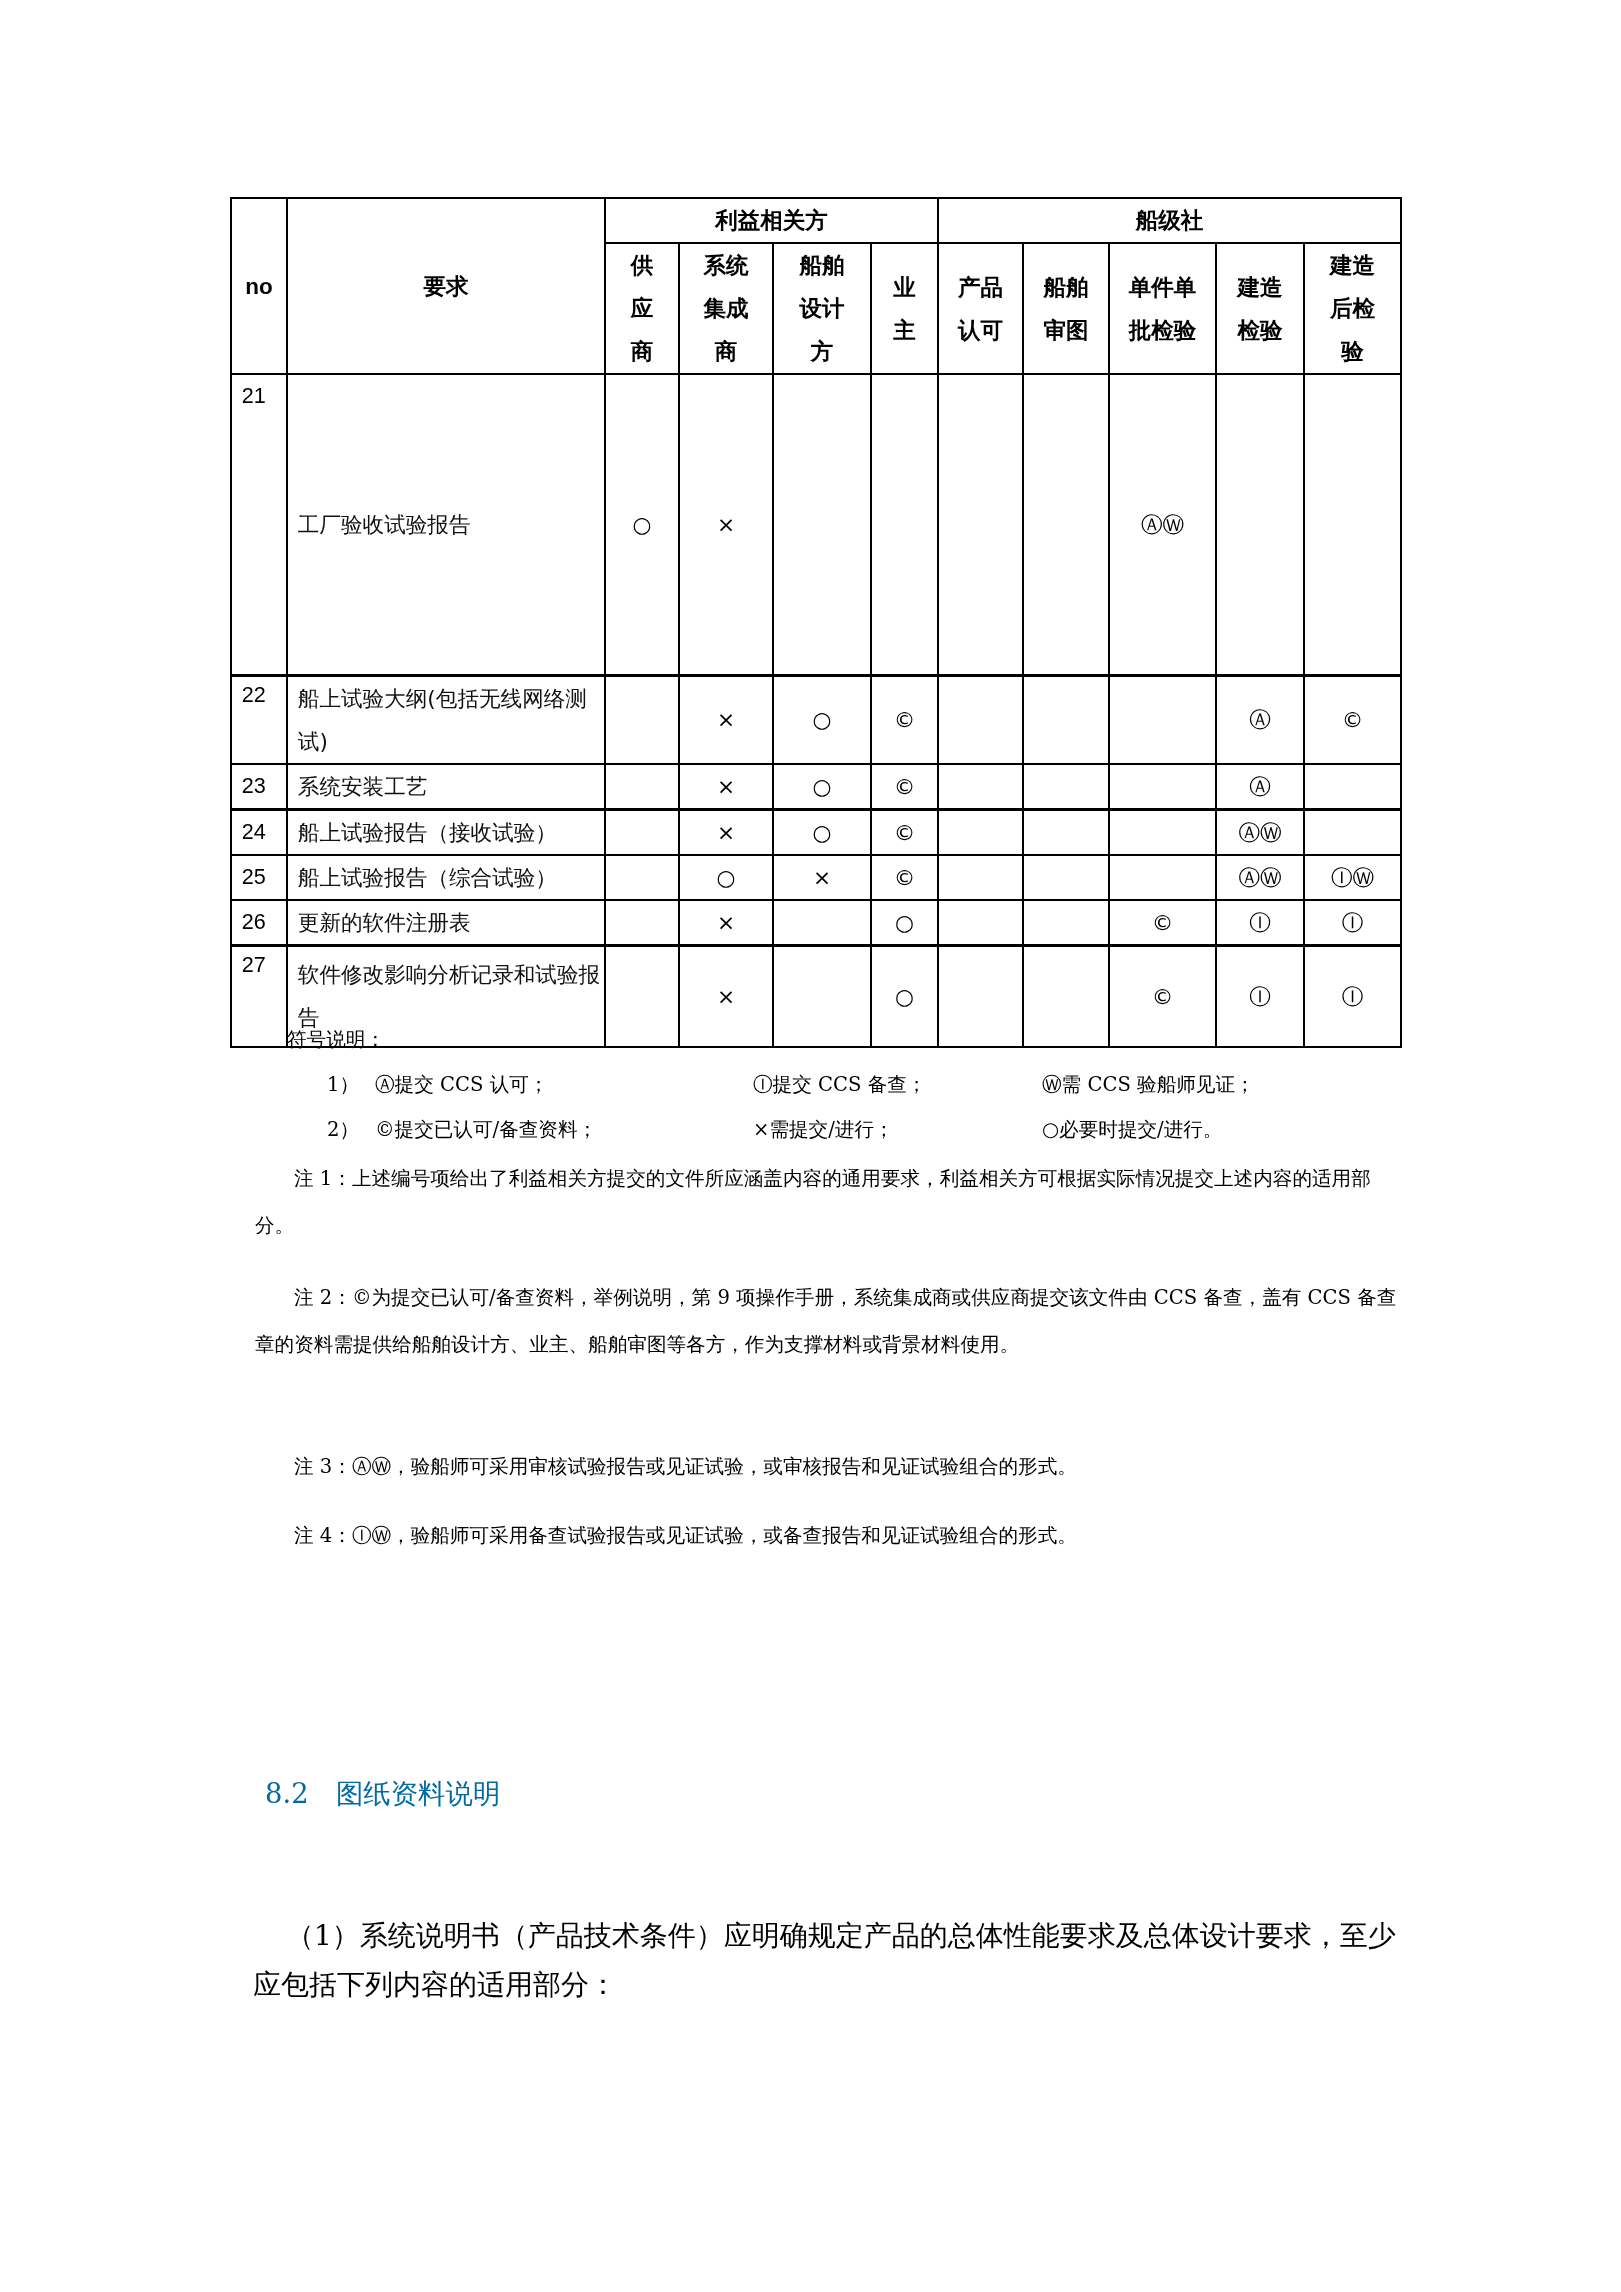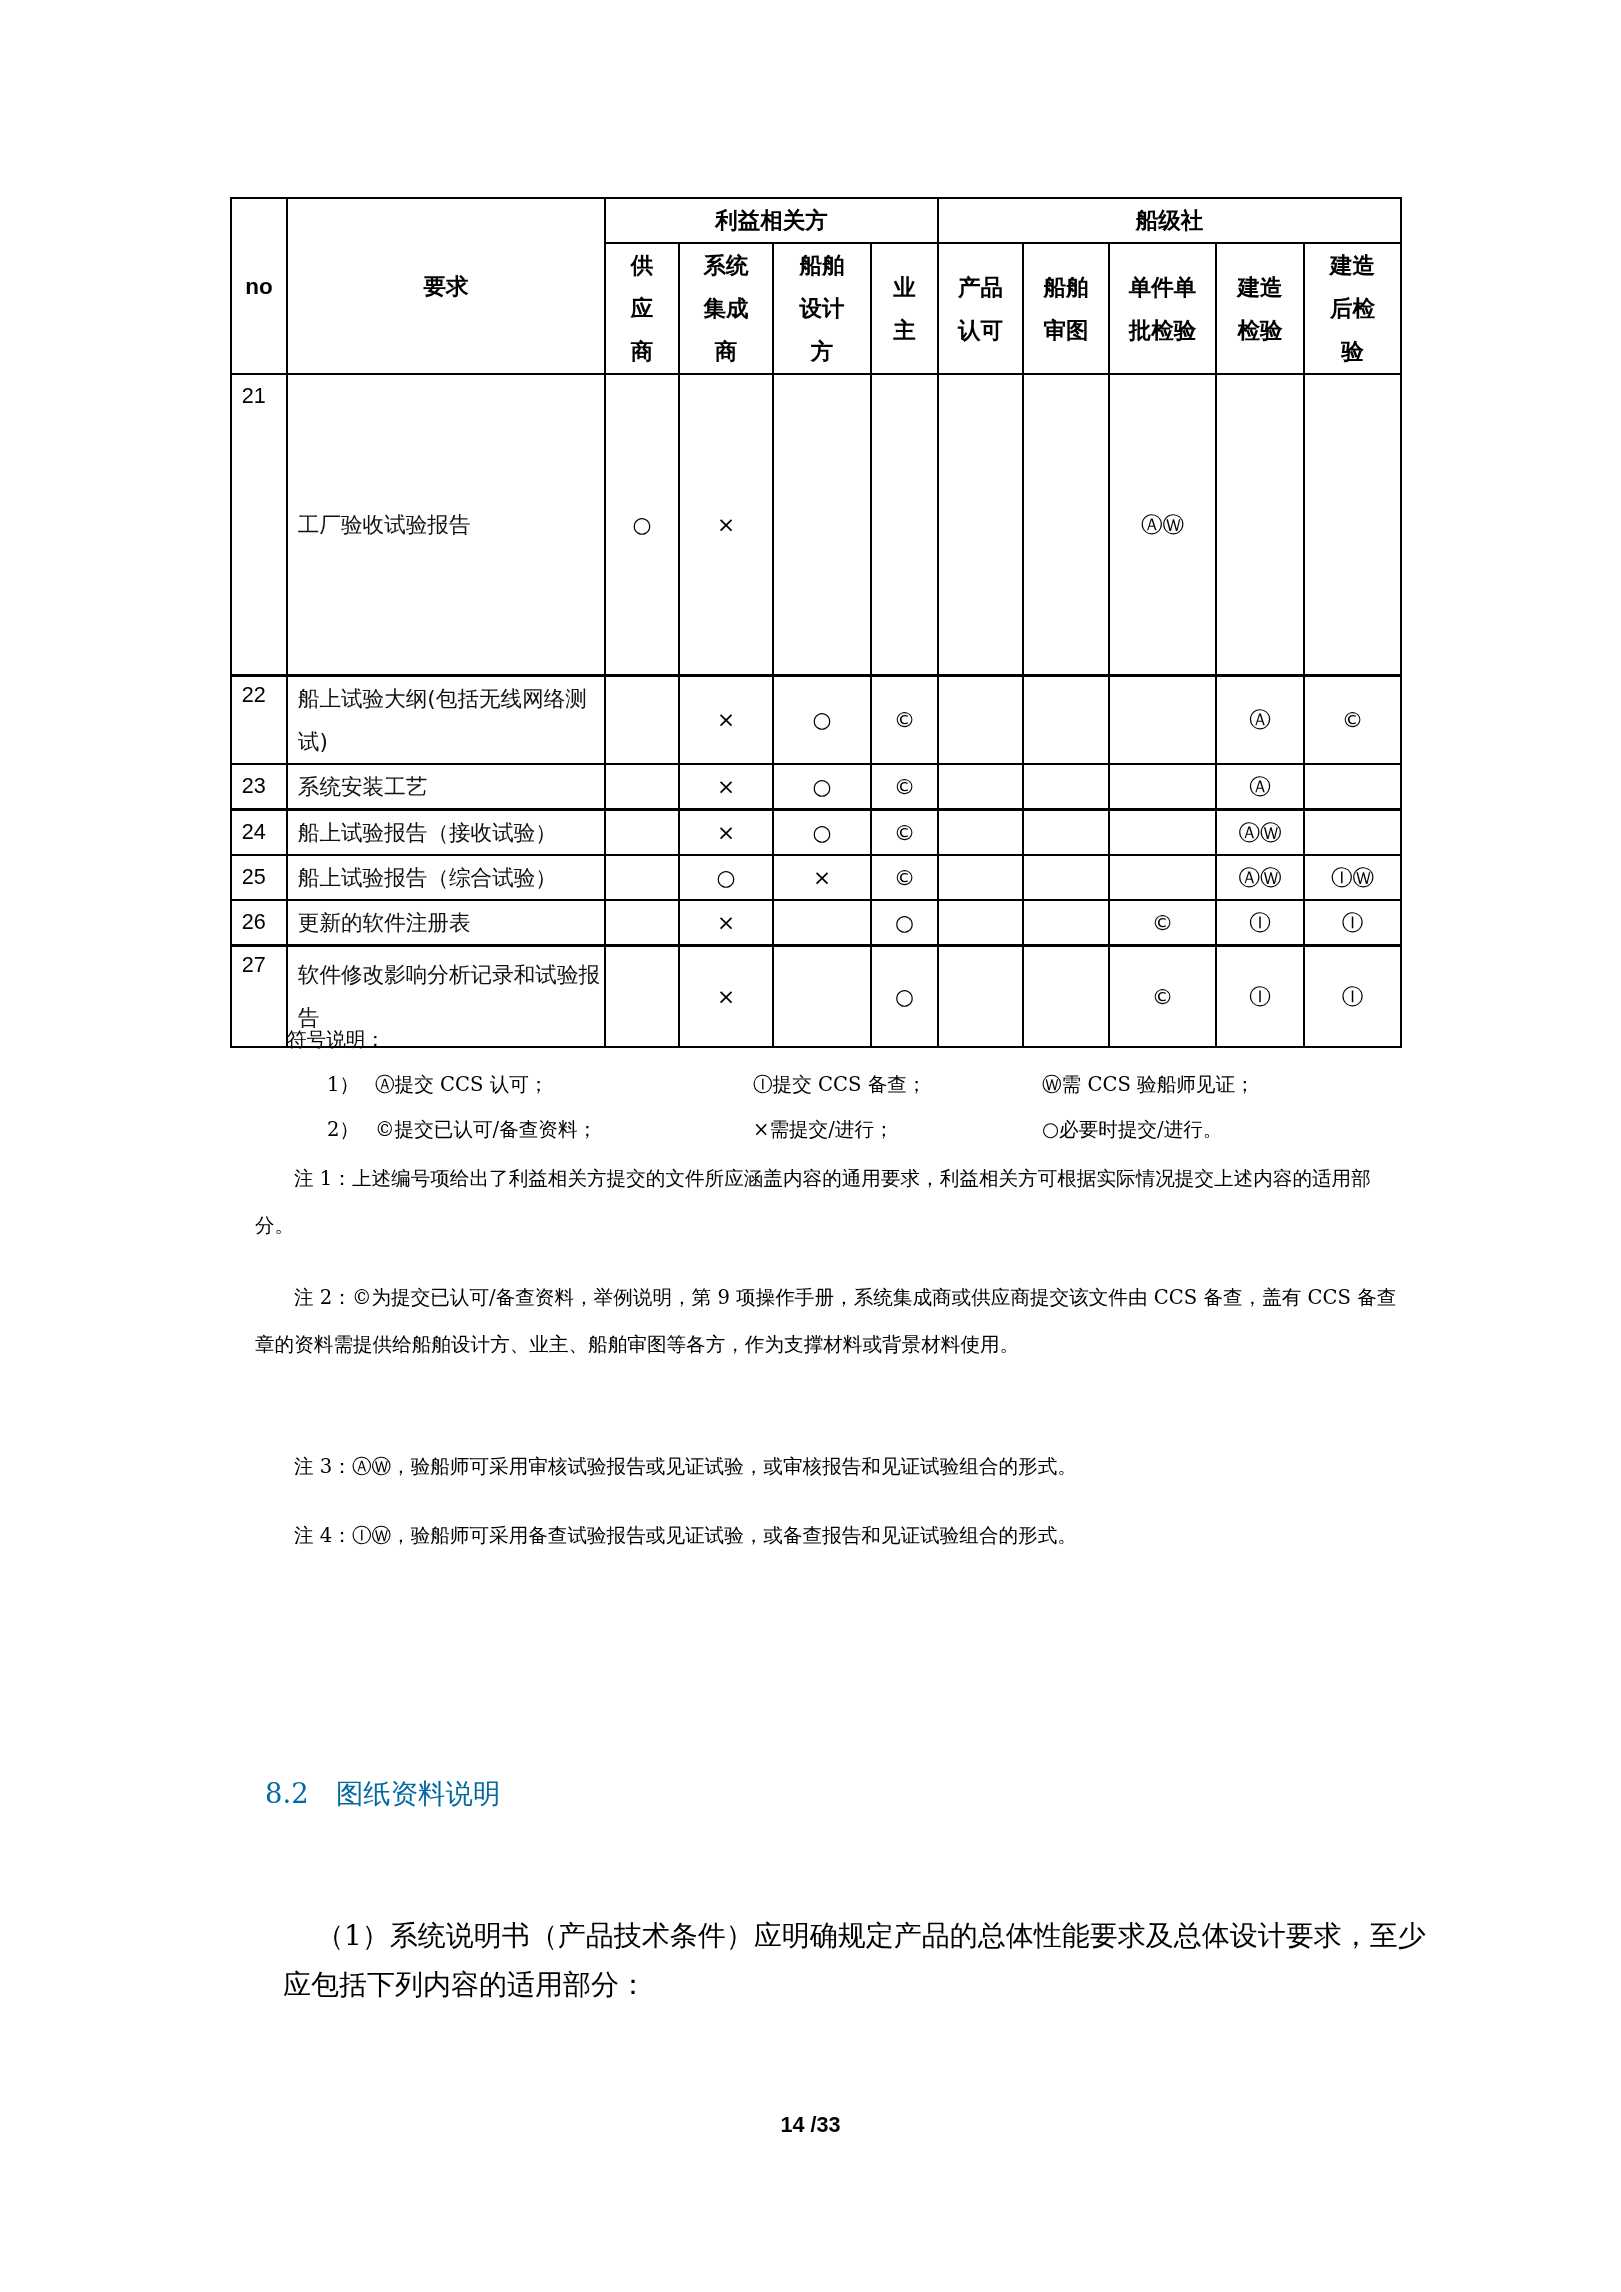--- a/index.html
+++ b/index.html
@@ -13,21 +13,21 @@
   table.req td { font-family:"DejaVu Sans", sans-serif; font-size:21.6px; }
   td.no { text-align:left !important; padding-left:9.8px !important; font-family:"Liberation Sans", sans-serif !important; font-size:21.6px; }
   td.no.top { vertical-align:top; padding-top:7.8px !important; }
   td.req-text { text-align:left !important; padding-left:9.8px !important; font-family:"DejaVu Sans", sans-serif; font-size:20.6px; line-height:43px; color:#111; }
   td.mark { font-size:25.5px; }
   tr.thick-top td { border-top:3.9px solid #000; }
   .legend { position:absolute; left:287px; font-family:"DejaVu Serif", serif; font-size:19.6px; }
   .note { position:absolute; left:255px; width:1152px; font-family:"DejaVu Serif", serif; font-size:19.6px; line-height:47px; }
   .note .first { text-indent:39px; }
   .heading { position:absolute; font-family:"DejaVu Serif", serif; color:#0369a1; }
-  .para { position:absolute; left:253px; width:1157px; font-family:"DejaVu Serif", serif; font-size:28px; line-height:49px; text-indent:33px;margin-left:30px; }
+  .para { position:absolute; left:253px; width:1157px; font-family:"DejaVu Serif", serif; font-size:28px; line-height:49px; text-indent:33px; }
   .page-num { position:absolute; left:0; width:1621px; top:2112px; text-align:center; font-family:"Liberation Sans", sans-serif; font-weight:bold; font-size:21.6px; }
 </style>
 </head>
 <body>
 
 <div class="page">
 
   <table class="req">
     <colgroup>
       <col style="width:56px">
@@ -175,15 +175,14 @@
   <div class="note" style="top:1443px;">
       <div class="first">注 3：ⒶⓌ，验船师可采用审核试验报告或见证试验，或审核报告和见证试验组合的形式。</div>
     </div>
   <div class="note" style="top:1512px;">
       <div class="first">注 4：ⒾⓌ，验船师可采用备查试验报告或见证试验，或备查报告和见证试验组合的形式。</div>
     </div>
 
   <div class="heading" style="left:265px; top:1776px; font-size:27.4px;">8.2　图纸资料说明</div>
   <div class="para" style="top:1911px;">（1）系统说明书（产品技术条件）应明确规定产品的总体性能要求及总体设计要求，至少应包括下列内容的适用部分：</div>
 
-  <div class="page-num">14 /33</div>
 </div>
 
 
 </body></html>

